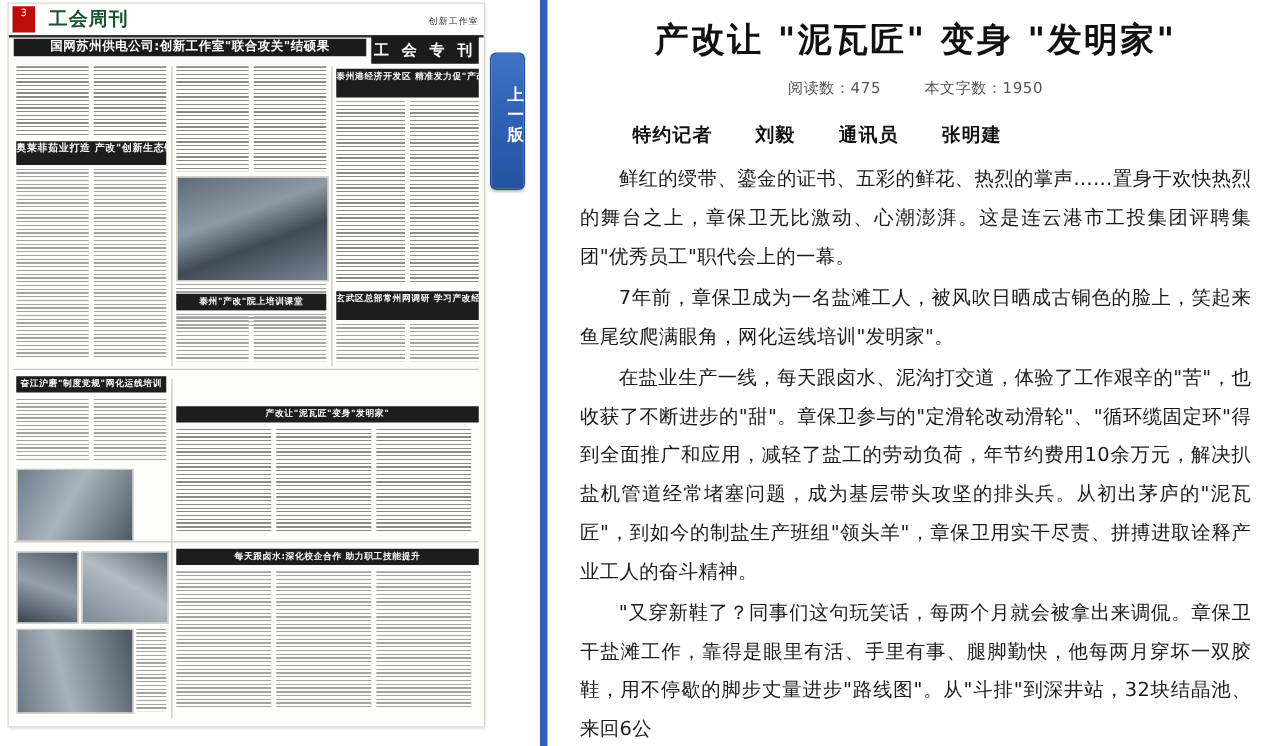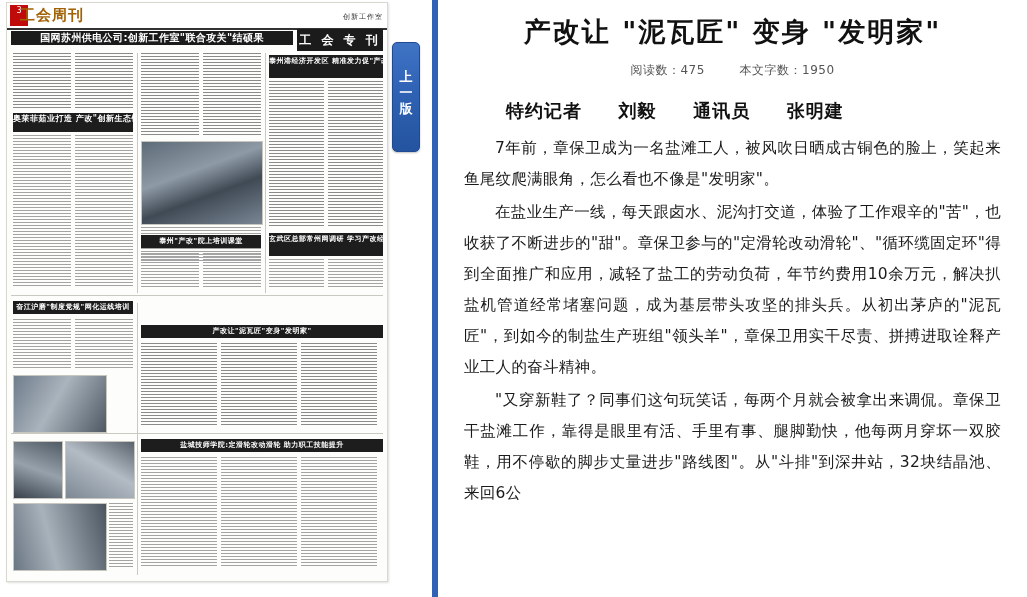--- a/index.html
+++ b/index.html
@@ -56,24 +56,24 @@
     background: #c00b0b;
     color: #fff;
     font-size: 8px;
     line-height: 10px;
     text-align: center;
     padding-top: 1px;
     box-sizing: border-box;
   }
   .mast-logo {
     position: absolute;
-    left: 13px; top: 3px;
+    left: 32px; top: 3px;
     font-size: 15px;
     font-weight: bold;
-    color: #a16207;
+    color: #14532d;
     letter-spacing: 1px;
   }
   .mast-right {
     position: absolute;
     right: 4px; top: 9px;
     font-size: 7px;
     color: #333;
     letter-spacing: 1px;
   }
   .mast-rule {
@@ -192,21 +192,21 @@
     text-align: center;
     line-height: 16px;
     padding-top: 26px;
     box-sizing: border-box;
     cursor: pointer;
     box-shadow: 0 1px 2px rgba(0,0,0,0.25);
     font-family: "DejaVu Sans", "Liberation Sans", sans-serif;
     user-select: none;
   }
   .nav-btn span { display: block; }
-  .nav-prev { left: 392px; top: 42px; }
+  .nav-prev { left: 392px; top: 42px; text-align: right; }
   .nav-next { left: 392px; top: 370px; margin-left: 47px; }
 
   
   .article-pane {
     position: absolute;
     left: 432px;
     top: 0;
     width: 595px;
     height: 597px;
     background: #ffffff;
@@ -238,21 +238,21 @@
   .article-meta {
     margin-top: 12px;
     text-align: center;
     font-size: 12px;
     color: #555555;
     letter-spacing: 0.5px;
   }
   .article-meta .meta-gap { display: inline-block; width: 26px; }
   .byline {
     margin-top: 20px;
-    font-size: 18px;
+    font-size: 15px;
     font-weight: bold;
     color: #111;
     padding-left: 42px;
     letter-spacing: 1px;
   }
   .byline .b-gap { display: inline-block; width: 22px; }
   .article-body {
     margin-top: 10px;
   }
   .article-body p {
@@ -313,21 +313,21 @@
       <div class="subhead small" style="left:6px; top:298px; width:120px; height:13px; line-height:13px;">奋江沪磨"制度党规"网化运线培训</div>
       <div class="txtblock" style="left:6px; top:316px; width:58px; height:50px;"></div>
       <div class="txtblock" style="left:68px; top:316px; width:58px; height:50px;"></div>
       <div class="photo p2" style="left:6px; top:372px; width:92px; height:56px;"></div>
 
       <div class="subhead small" style="left:134px; top:322px; width:242px; height:13px; line-height:13px;">产改让"泥瓦匠"变身"发明家"</div>
       <div class="txtblock dense" style="left:134px; top:340px; width:76px; height:84px;"></div>
       <div class="txtblock dense" style="left:214px; top:340px; width:76px; height:84px;"></div>
       <div class="txtblock dense" style="left:294px; top:340px; width:76px; height:84px;"></div>
 
-      <div class="subhead small" style="left:134px; top:436px; width:242px; height:13px; line-height:13px;">盐城技师学院:定滑轮改动滑轮 助力职工技能提升</div>
+      <div class="subhead small" style="left:134px; top:436px; width:242px; height:13px; line-height:13px;">每天跟卤水:深化校企合作 助力职工技能提升</div>
       <div class="txtblock" style="left:134px; top:454px; width:76px; height:110px;"></div>
       <div class="txtblock" style="left:214px; top:454px; width:76px; height:110px;"></div>
       <div class="txtblock" style="left:294px; top:454px; width:76px; height:110px;"></div>
 
       <div class="photo p3" style="left:6px; top:438px; width:48px; height:56px;"></div>
       <div class="photo p4" style="left:58px; top:438px; width:68px; height:56px;"></div>
       <div class="photo p5" style="left:6px; top:500px; width:92px; height:66px;"></div>
       <div class="txtblock" style="left:102px; top:500px; width:24px; height:66px;"></div>
     </div>
   </div>
@@ -357,20 +357,21 @@
         <span>特约记者</span>
         <span class="b-gap"></span>
         <span>刘毅</span>
         <span class="b-gap"></span>
         <span>通讯员</span>
         <span class="b-gap"></span>
         <span>张明建</span>
       </div>
 
       <div class="article-body">
-        <p>7年前，章保卫成为一名盐滩工人，被风吹日晒成古铜色的脸上，笑起来鱼尾纹爬满眼角，怎么看也不像是"发明家"。</p>
+        <p>鲜红的绶带、鎏金的证书、五彩的鲜花、热烈的掌声……置身于欢快热烈的舞台之上，章保卫无比激动、心潮澎湃。这是连云港市工投集团评聘集团"优秀员工"职代会上的一幕。</p>
+        <p>7年前，章保卫成为一名盐滩工人，被风吹日晒成古铜色的脸上，笑起来鱼尾纹爬满眼角，网化运线培训"发明家"。</p>
         <p>在盐业生产一线，每天跟卤水、泥沟打交道，体验了工作艰辛的"苦"，也收获了不断进步的"甜"。章保卫参与的"定滑轮改动滑轮"、"循环缆固定环"得到全面推广和应用，减轻了盐工的劳动负荷，年节约费用10余万元，解决扒盐机管道经常堵塞问题，成为基层带头攻坚的排头兵。从初出茅庐的"泥瓦匠"，到如今的制盐生产班组"领头羊"，章保卫用实干尽责、拼搏进取诠释产业工人的奋斗精神。</p>
         <p>"又穿新鞋了？同事们这句玩笑话，每两个月就会被拿出来调侃。章保卫干盐滩工作，靠得是眼里有活、手里有事、腿脚勤快，他每两月穿坏一双胶鞋，用不停歇的脚步丈量进步"路线图"。从"斗排"到深井站，32块结晶池、来回6公</p>
       </div>
     </div>
   </div>
 
 </div>
 
 </body></html>

